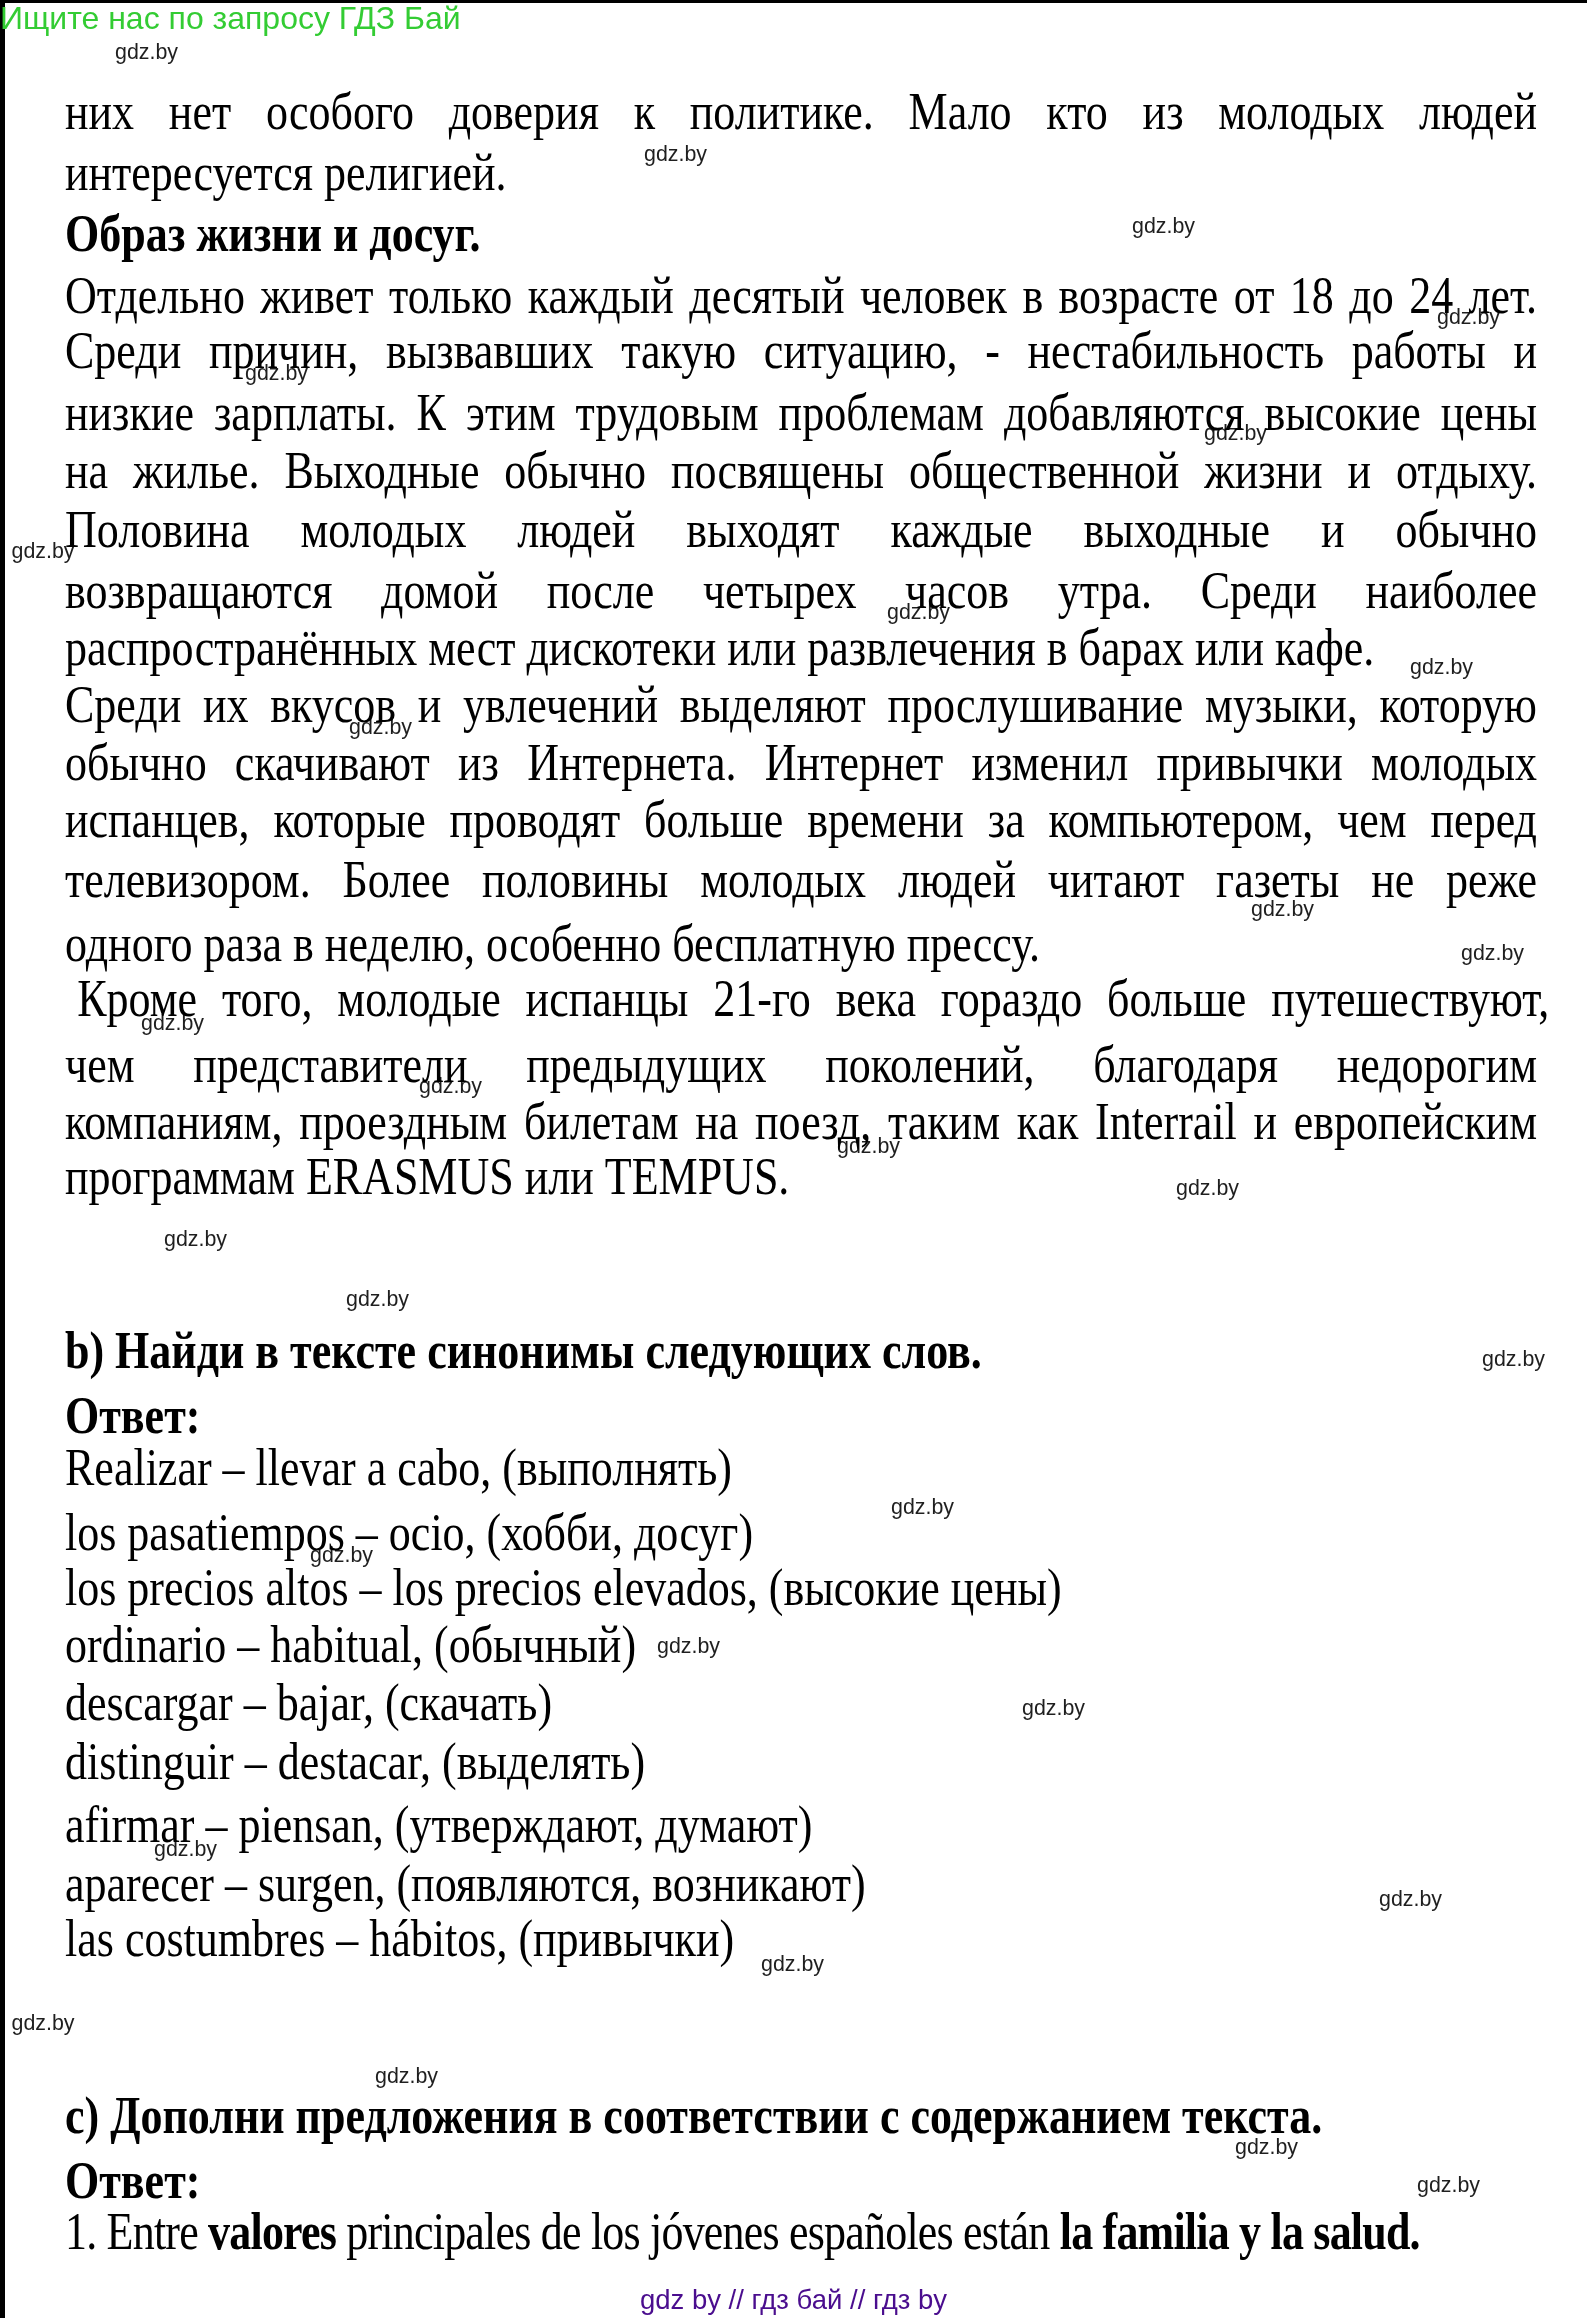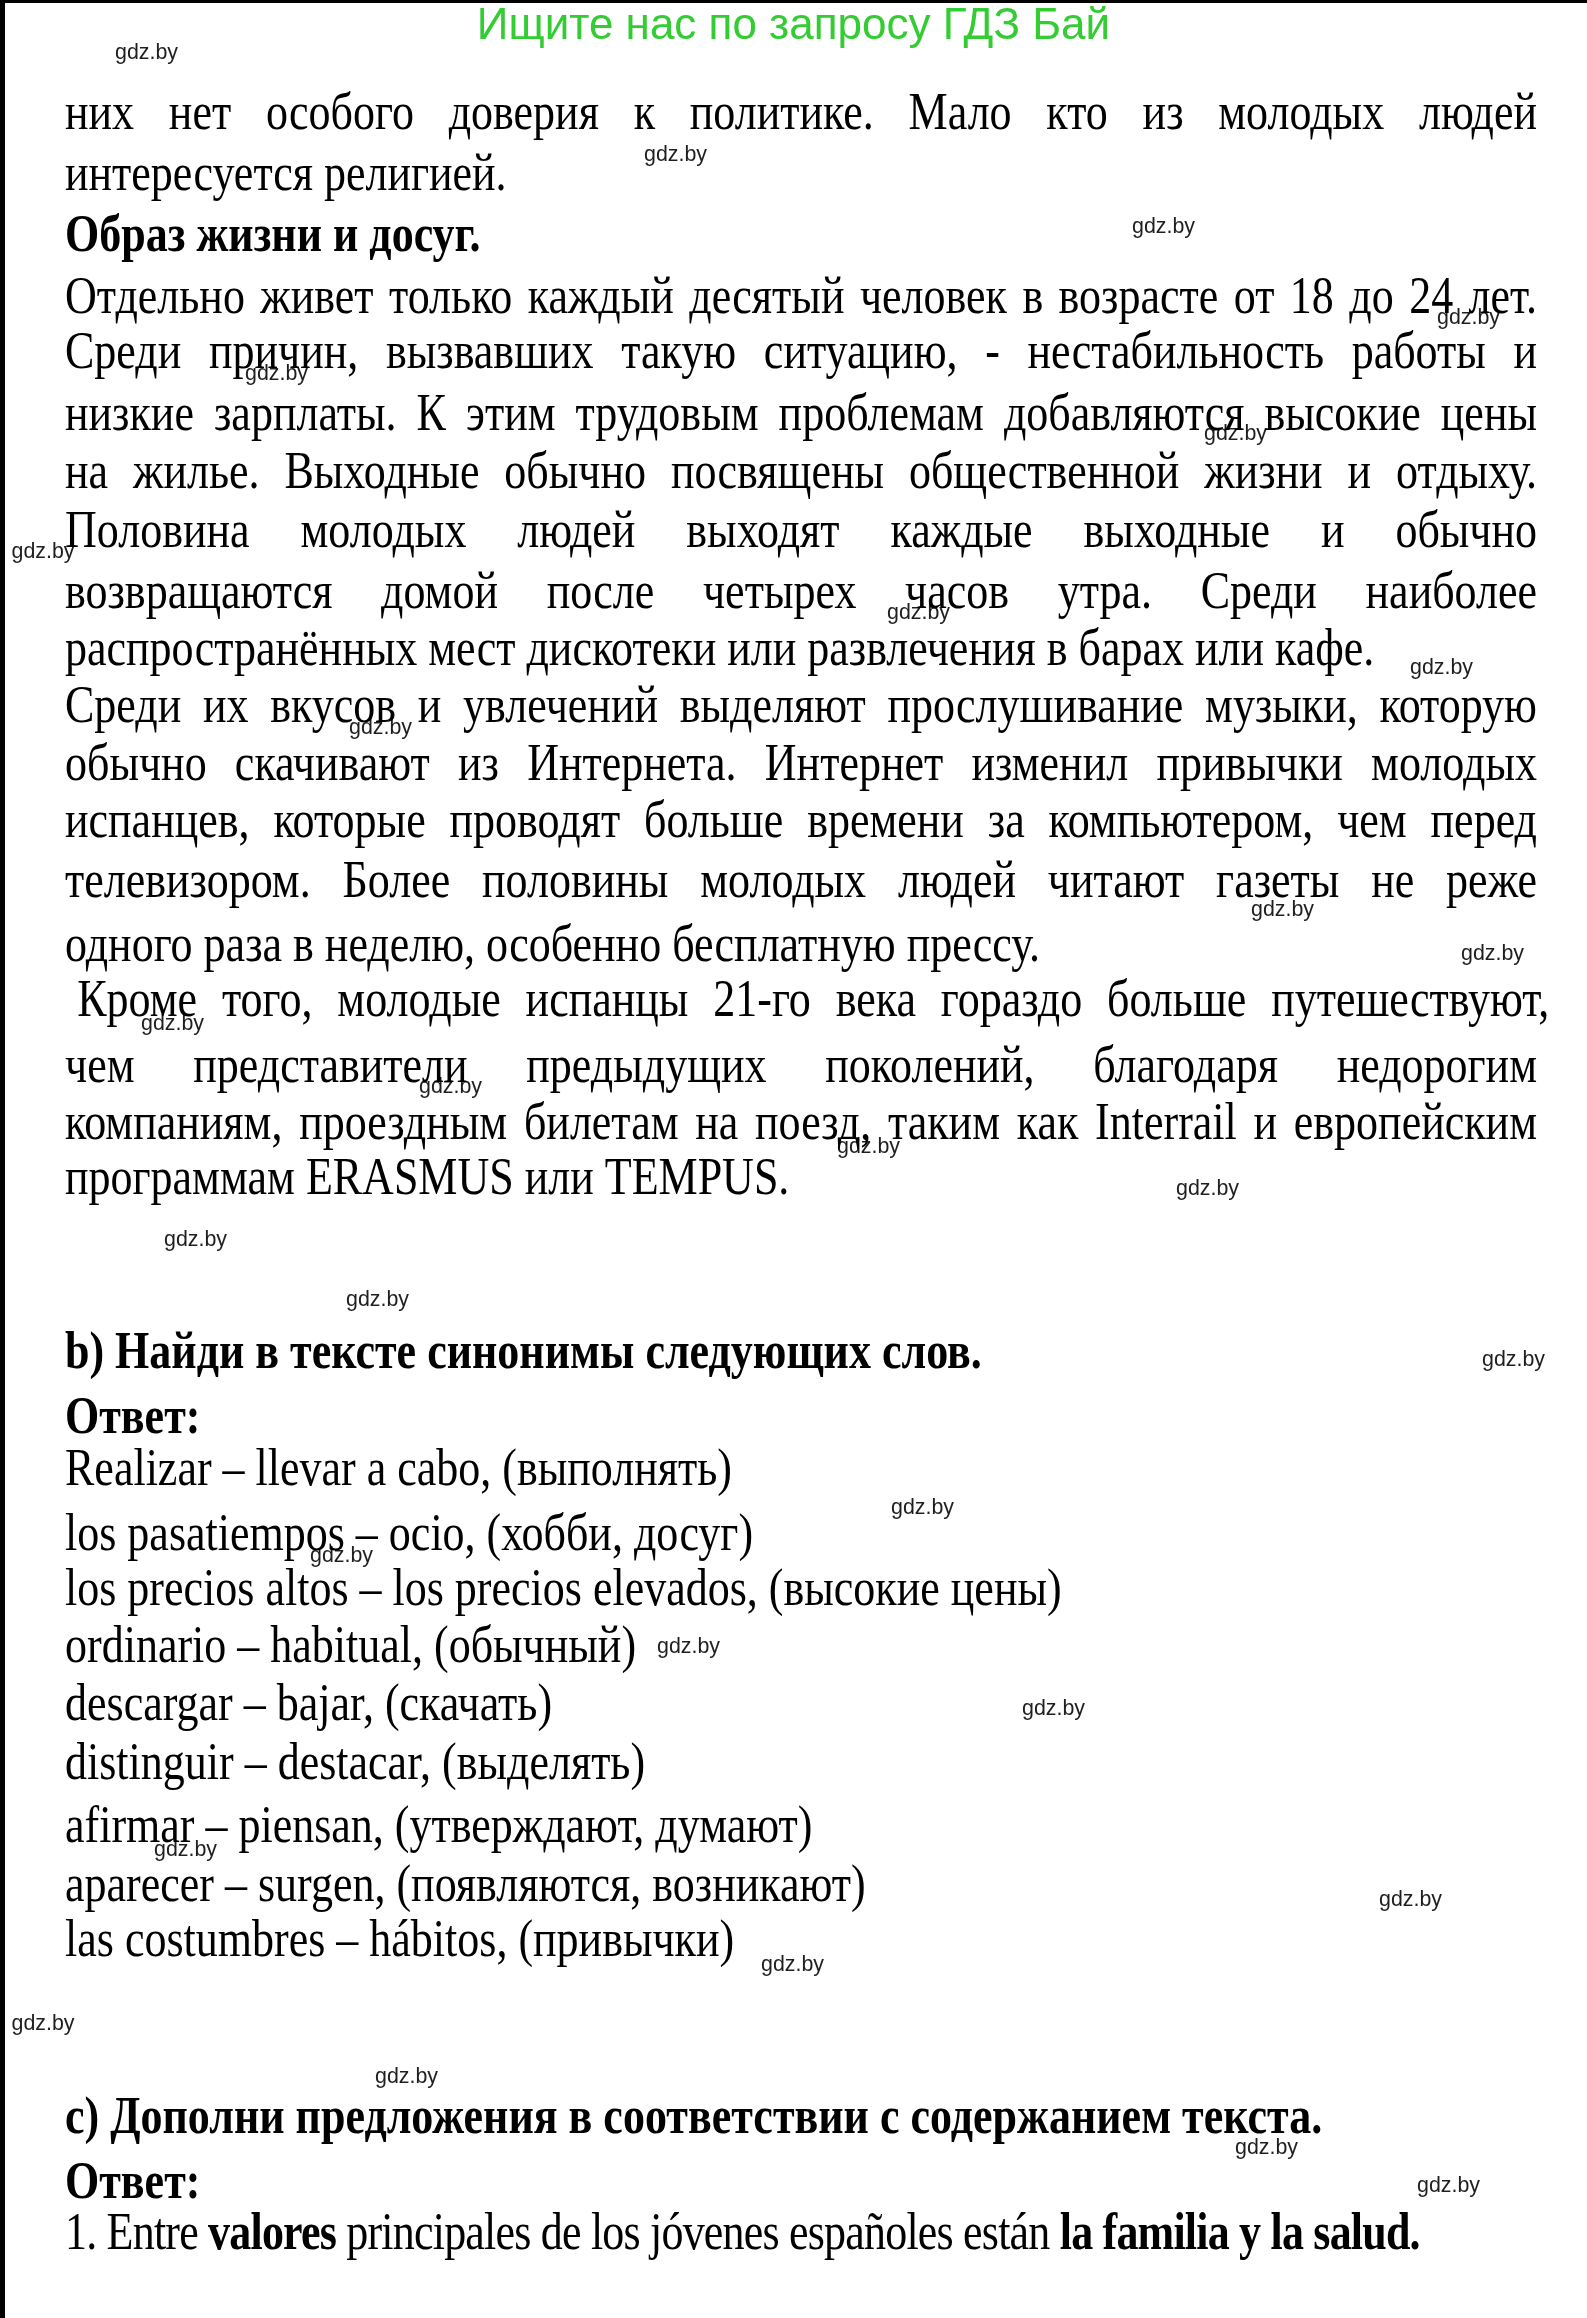--- a/index.html
+++ b/index.html
@@ -9,23 +9,22 @@
     background:#ffffff;
     color:#000;
     font-family:"Liberation Serif", serif;
     overflow:hidden;
   }
   .edge-top  { position:absolute; top:0; left:0; width:1587px; height:3.1px; background:#000; }
   .edge-left { position:absolute; top:0; left:0; width:4.6px; height:2319px; background:#000; }
 
   .banner {
     position:absolute; top:2.3px; left:0; width:100%;
-    text-align:center;
     font-family:"Liberation Sans", sans-serif;
-    font-size:44px; line-height:1.0;
+    font-size:32px; line-height:1.0;
     color:#33cc33;
   }
   .footer {
     position:absolute; top:2286px; left:0; width:100%;
     text-align:center;
     font-family:"Liberation Sans", sans-serif;
     font-size:27.5px; line-height:1.0;
     color:#4a0d8e;
   }
   .wm {
@@ -118,14 +117,15 @@
   <div class="tl" style="top:1678px">descargar – bajar, (скачать)</div>
   <div class="tl" style="top:1737px">distinguir – destacar, (выделять)</div>
   <div class="tl" style="top:1800px">afirmar – piensan, (утверждают, думают)</div>
   <div class="tl" style="top:1859px">aparecer – surgen, (появляются, возникают)</div>
   <div class="tl" style="top:1914px">las costumbres – hábitos, (привычки)</div>
 
   <div class="tl bold" style="top:2091px">c) Дополни предложения в соответствии с содержанием текста.</div>
   <div class="tl bold" style="top:2156px">Ответ:</div>
   <div class="tl tight" style="top:2207px"><span>1. Entre </span><b>valores</b><span> principales de los jóvenes españoles están </span><b>la familia y la salud.</b></div>
 
+  <div class="footer">gdz by  //  гдз бай  //  гдз by</div>
 </div>
 
 
 </body></html>

